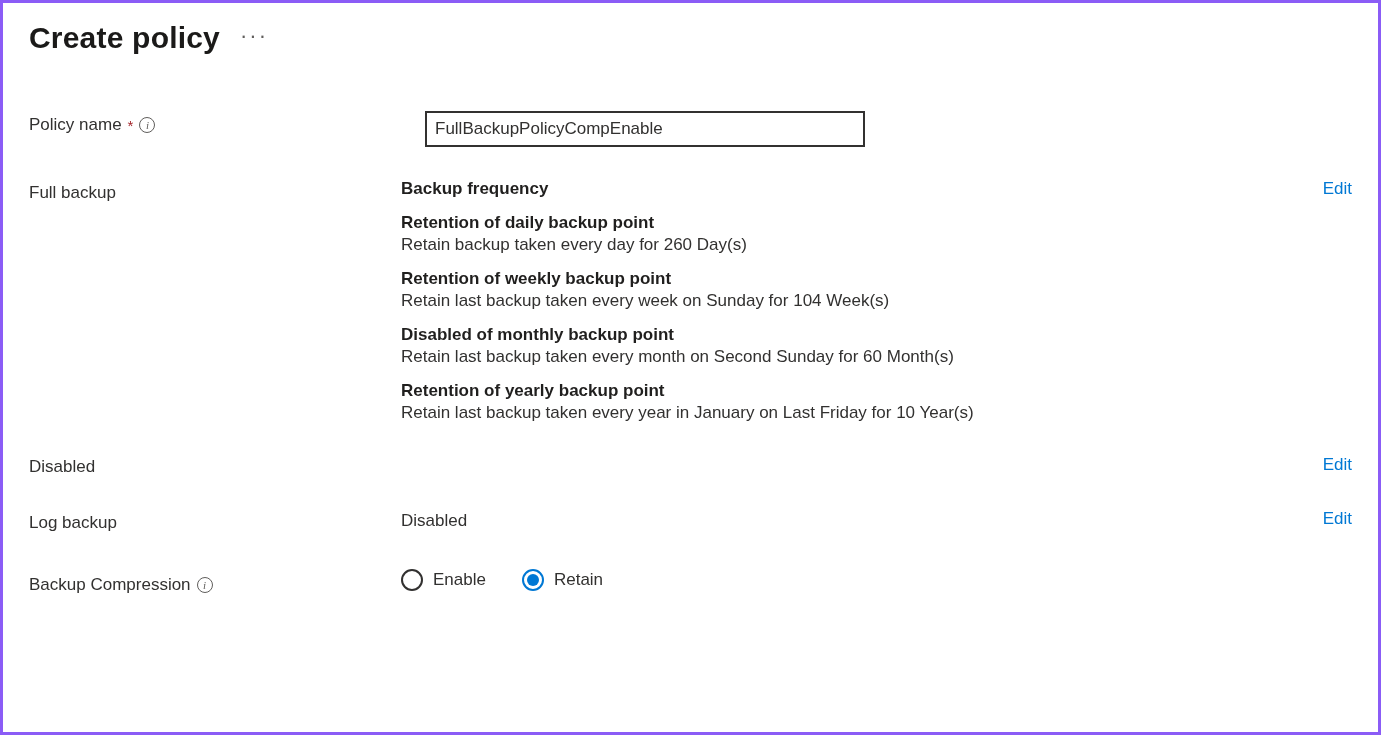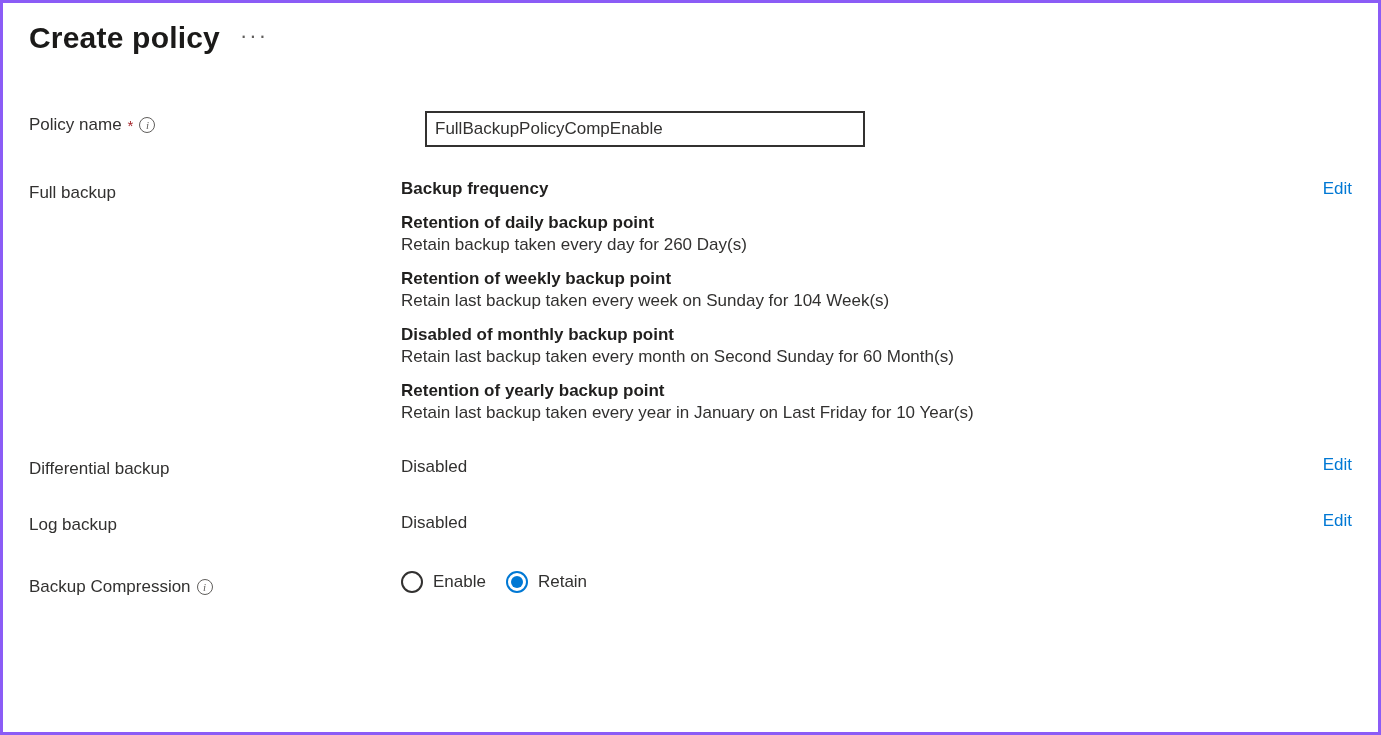--- a/index.html
+++ b/index.html
@@ -105,21 +105,21 @@
     margin-top: 2px;
   }
   .plain-value {
     font-size: 17px;
     color: #323130;
     padding-top: 2px;
   }
   .radio-row {
     display: flex;
     align-items: flex-end;
-    gap: 20px;
+    gap: 36px;
     padding-top: 4px;
   }
   .radio-opt {
     display: flex;
     align-items: center;
     gap: 10px;
     font-size: 17px;
     color: #323130;
     cursor: pointer;
   }
@@ -192,21 +192,20 @@
       </div>
 
       <div class="item" style="margin-bottom:0;">
         <div class="item-title">Retention of yearly backup point</div>
         <div class="item-desc">Retain last backup taken every year in January on Last Friday for 10 Year(s)</div>
       </div>
     </div>
   </div>
 
   <div class="form-row">
-    <div class="label-col">Differential backup</div>
     <div class="value-col">
       <span class="edit-link">Edit</span>
       <div class="plain-value">Disabled</div>
     </div>
   </div>
 
   <div class="form-row">
     <div class="label-col">Log backup</div>
     <div class="value-col">
       <span class="edit-link">Edit</span>

